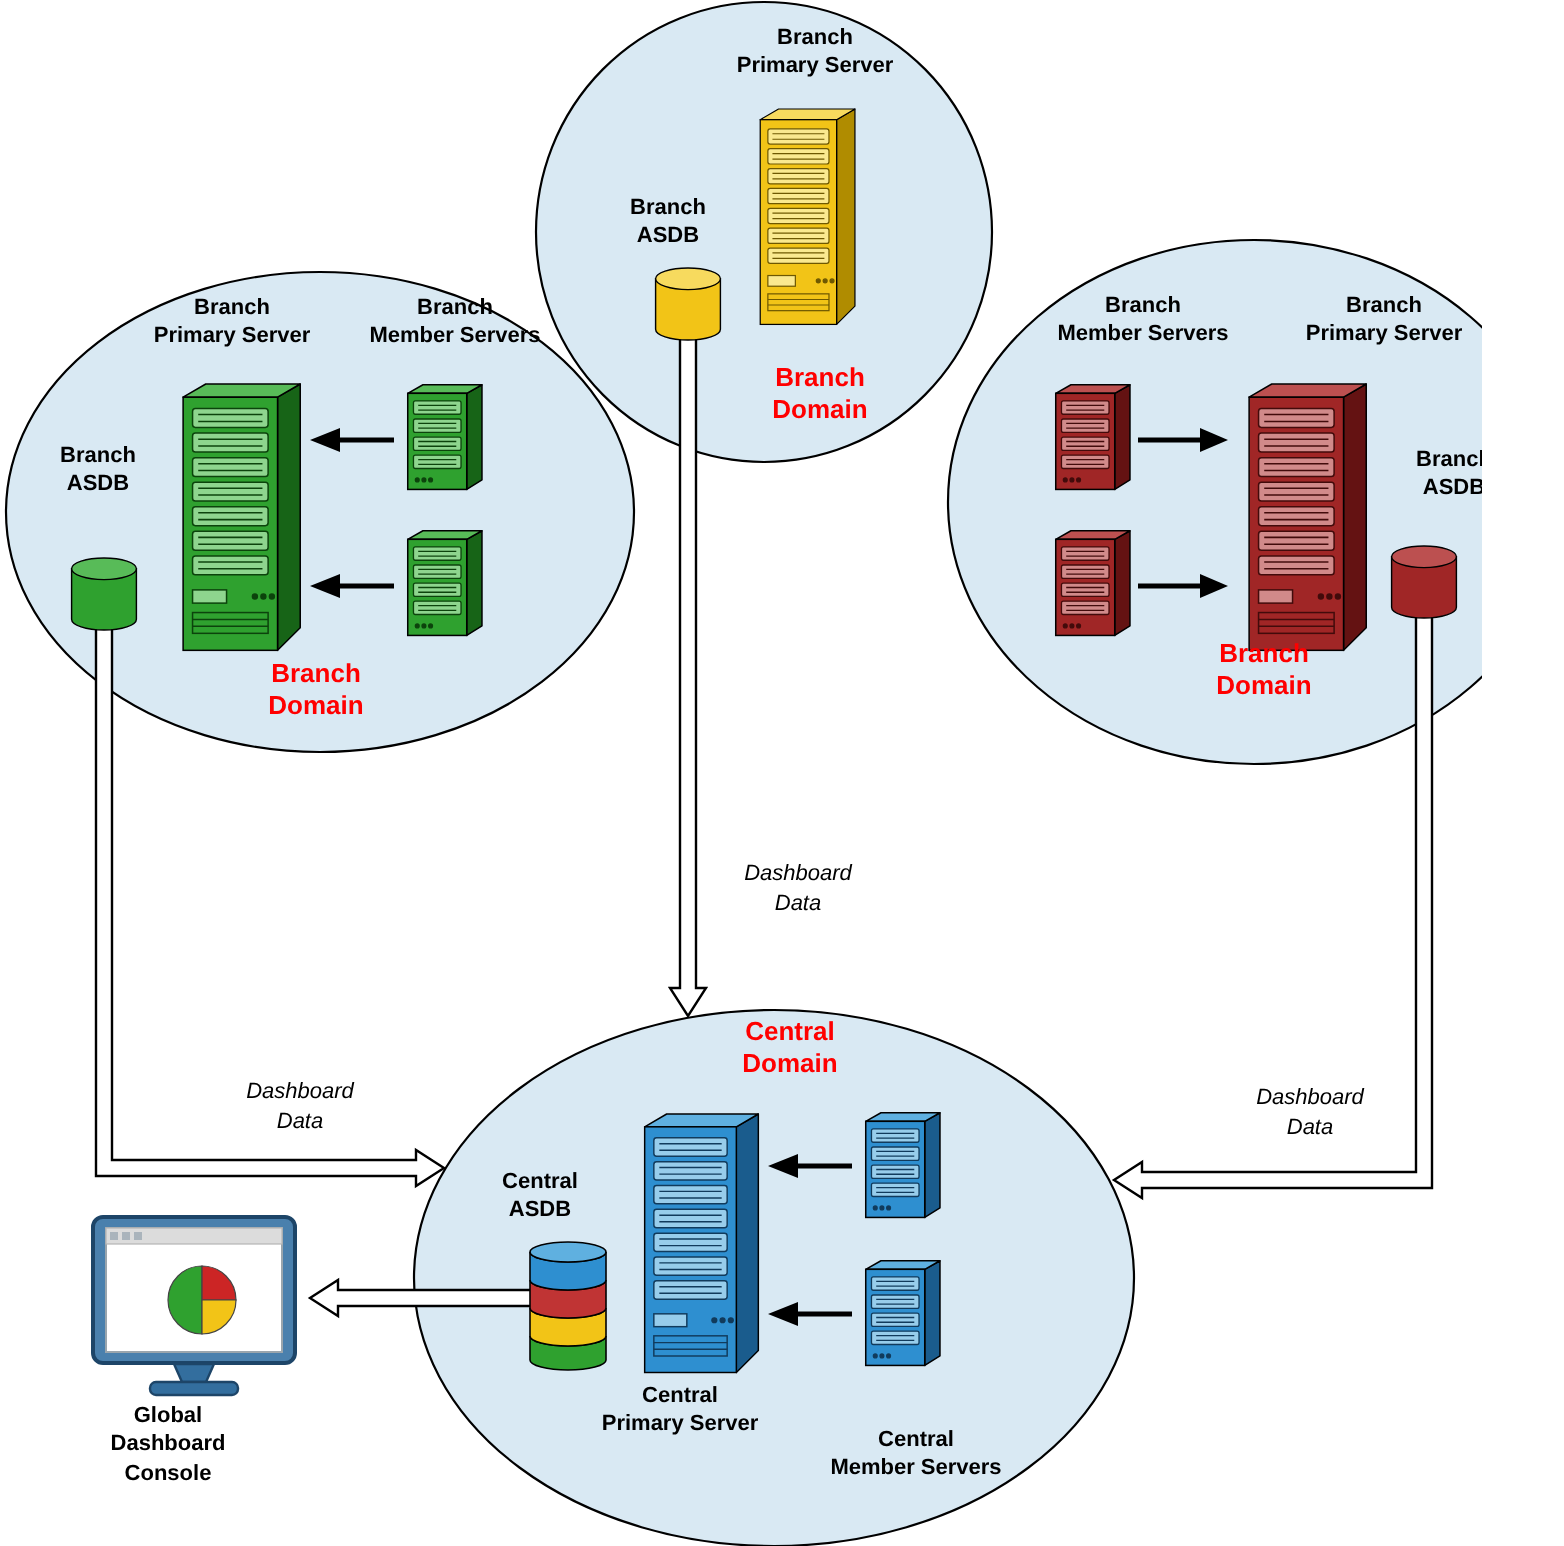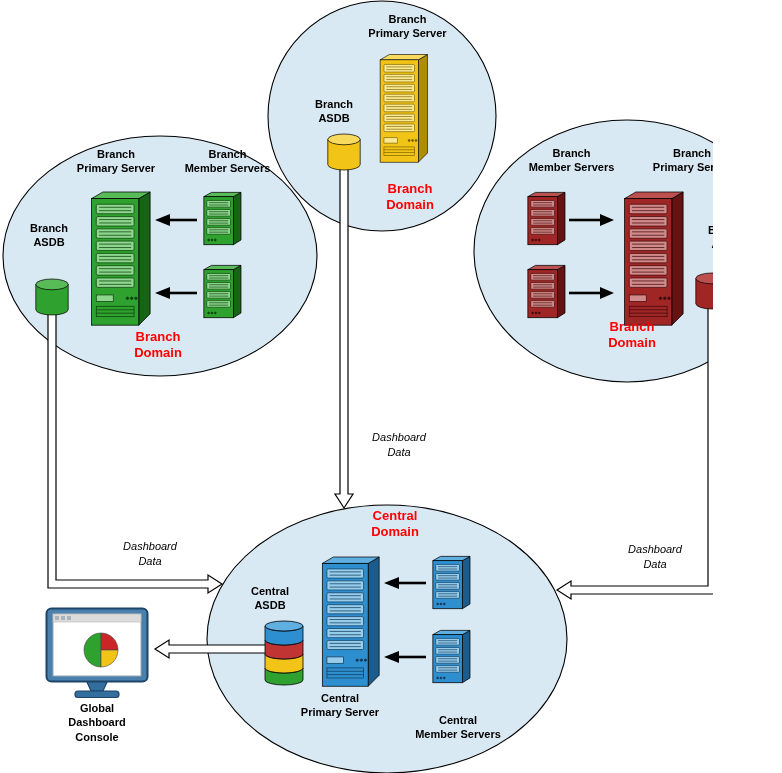--- a/index.html
+++ b/index.html
@@ -1,17 +1,17 @@
 <!DOCTYPE html>
 <html style="--ellipse_fill: #d9e9f3; --domain_text: #ff0000; --green: #2fa12f; --yellow: #f2c417; --red: #a02626; --blue: #2e8fd0;"><head>
 <meta charset="utf-8">
 <style>
   html,body{margin:0;padding:0;background:#fff;}
   .canvas{position:relative;width:713px;height:773px;overflow:hidden;
-          font-family:"Liberation Sans",sans-serif;}
+          font-family:"Liberation Sans",sans-serif;padding-left:28px;}
   .bg{position:absolute;left:0;top:0;}
   .domain-ellipse{fill:var(--ellipse_fill,#d9e9f3);stroke:#000;stroke-width:1.1;}
   .flow-arrow{fill:#fff;stroke:#000;stroke-width:1.2;stroke-linejoin:miter;}
   .black-arrow line{stroke:#000;stroke-width:2.6;}
   .black-arrow polygon{fill:#000;}
   .icon{position:absolute;overflow:visible;}
   .lbl{position:absolute;text-align:center;white-space:pre-line;
        font-weight:bold;font-size:11px;line-height:1.3;color:#000;}
   .domain{font-size:13px;font-weight:bold;color:var(--domain_text,#ff0000);line-height:1.25;}
   .flow{font-weight:normal;font-style:italic;font-size:11px;line-height:1.35;}
@@ -219,21 +219,21 @@
       <rect x="16" y="9" width="4" height="4" fill="#aab4bc"></rect>
       <rect x="22" y="9" width="4" height="4" fill="#aab4bc"></rect>
     <g stroke="#444" stroke-width="0.6">
       <path d="M56,43 L56,26 A17,17 0 0 0 56,60 Z" fill="var(--green,#2fa12f)"></path>
       <path d="M56,43 L56,26 A17,17 0 0 1 73,43 Z" fill="#cc2525"></path>
       <path d="M56,43 L73,43 A17,17 0 0 1 56,60 Z" fill="var(--yellow,#f2c417)"></path>
     </g>
     <polygon points="42,75 62,75 58,84 46,84" fill="#336e9e" stroke="#1d4568" stroke-width="1.2"></polygon>
     <rect x="30" y="84" width="44" height="6.5" rx="3" fill="#336e9e" stroke="#1d4568" stroke-width="1.2"></rect>
   </svg>
-  <div class="lbl" style="left:45px;top:701px;width:104px">Global
+  <div class="lbl" style="left:32px;top:701px;width:104px">Global
 Dashboard
 Console</div>
 
   <div class="lbl flow" style="left:108px;top:539px;width:84px">Dashboard
 Data</div>
   <div class="lbl flow" style="left:357px;top:430px;width:84px">Dashboard
 Data</div>
   <div class="lbl flow" style="left:613px;top:542px;width:84px">Dashboard
 Data</div>
 

